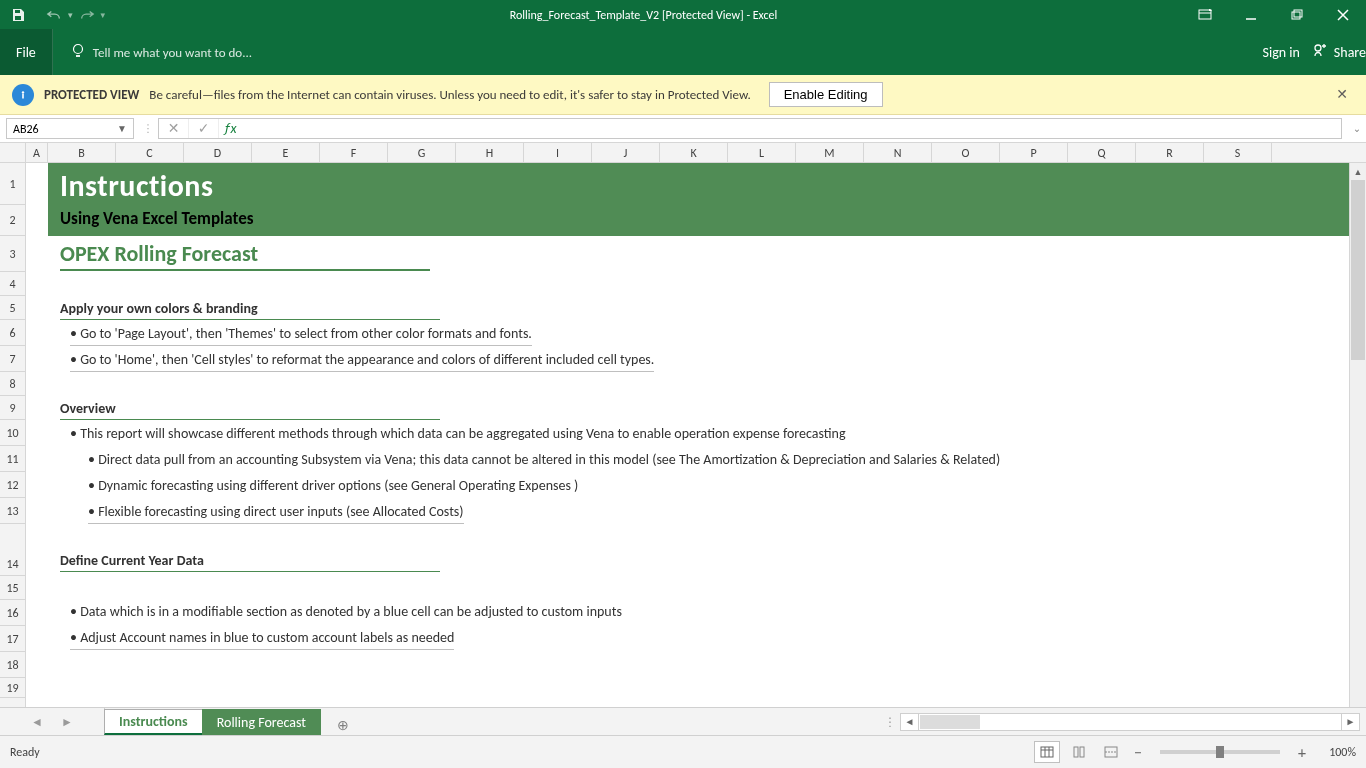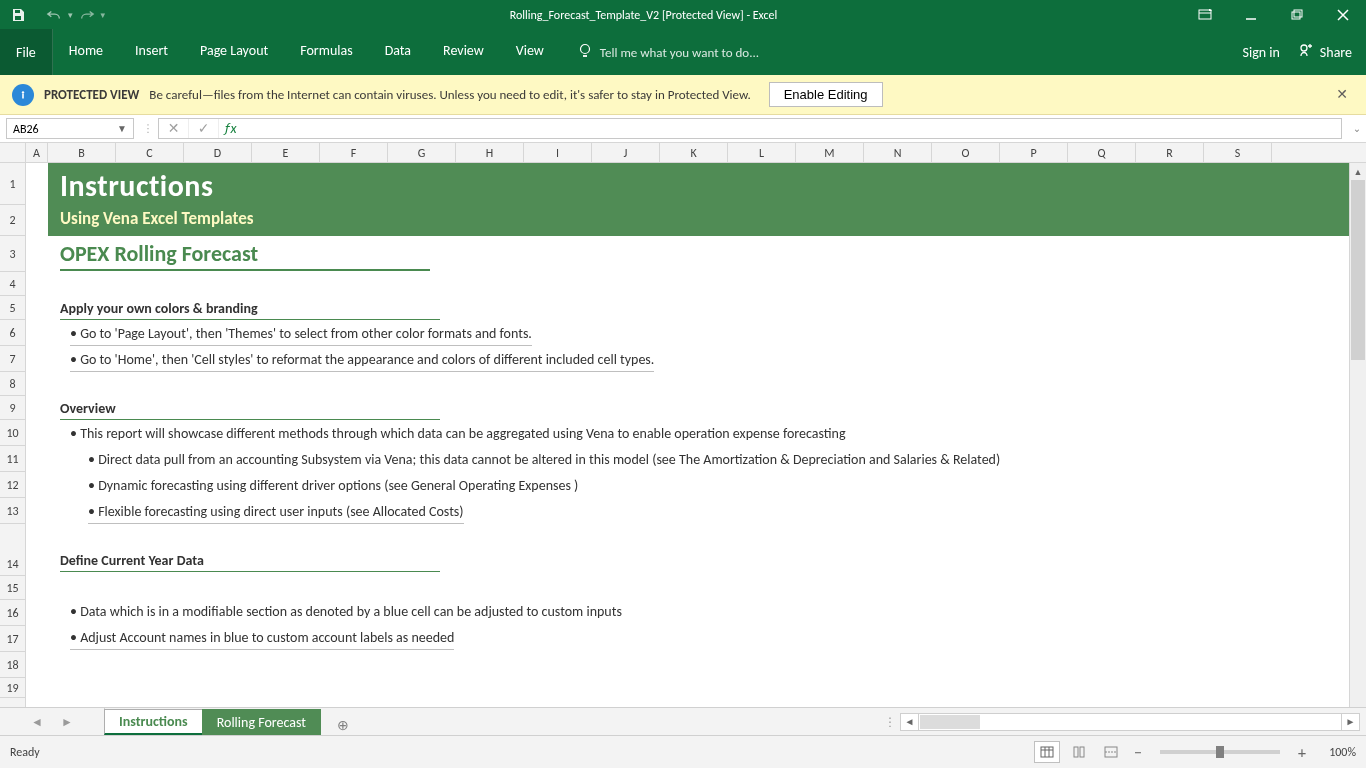--- a/index.html
+++ b/index.html
@@ -12,21 +12,21 @@
 .tb-center { flex: 1; text-align: center; font-size: 12px; }
 .tb-right { display: flex; align-items: center; }
 .win-btn { width: 46px; height: 29px; display: inline-flex; align-items: center; justify-content: center; color: #fff; }
 
 
 .ribbon { height: 46px; background: #0d6e3c; display: flex; align-items: stretch; color: #fff; font-size: 14px; }
 .ribbon .file-tab { background: #0b5a32; padding: 0 16px; display: flex; align-items: center; border-right: 1px solid rgba(255,255,255,.15); }
 .ribbon .tabs { display: flex; align-items: stretch; }
 .ribbon .tab { padding: 0 16px; display: flex; align-items: center; border-bottom: 3px solid transparent; }
 .ribbon .tell { display: flex; align-items: center; color: rgba(255,255,255,.85); padding-left: 18px; font-size: 13px; gap: 8px; }
-.ribbon .right { margin-left: auto; display: flex; align-items: center; gap: 18px; padding-right: 14px; }
+.ribbon .right { margin-left: auto; display: flex; align-items: center; gap: 12px; }
 .ribbon .right span { font-size: 14px; }
 .ribbon .share { display: flex; align-items: center; gap: 6px; }
 
 
 .msgbar { height: 40px; background: #fef9c3; border-bottom: 1px solid #e6dca0; display: flex; align-items: center; padding: 0 12px; font-size: 13px; color: #3b3a39; }
 .msgbar .shield { width: 22px; height: 22px; border-radius: 50%; background: #2b88d8; display: flex; align-items: center; justify-content: center; margin-right: 10px; }
 .msgbar .title { font-weight: 600; margin-right: 10px; }
 .msgbar .msg { flex: none; }
 .msgbar .btn { margin-left: 18px; background: #fff; border: 1px solid #bdbdbd; padding: 4px 14px; font-size: 13px; }
 .msgbar .close { margin-left: auto; font-size: 14px; color: #605e5c; padding: 0 6px; }
@@ -47,21 +47,21 @@
 .colhdr { border-right: 1px solid #d6d6d6; display: flex; align-items: center; justify-content: center; font-size: 12px; color: #444; }
 .grid { flex: 1; display: flex; overflow: hidden; }
 .rowhdrs { width: 26px; background: #f3f3f3; border-right: 1px solid #d6d6d6; }
 .rowhdr { border-bottom: 1px solid #d6d6d6; display: flex; align-items: center; justify-content: center; font-size: 12px; color: #444; }
 .cells { flex: 1; position: relative; background: #fff; } 
 .content-row { position: absolute; left: 0; right: 0; }
 
 
 .hdr-green { background: #508c55; }
 .instr-title { font-size: 30px; font-weight: 700; color: #fff; padding-left: 12px; letter-spacing: .5px; font-family: "Segoe UI Semibold", Calibri, Arial, sans-serif; }
-.instr-sub { font-size: 17px; color: #fef9c3; padding-left: 12px; font-weight: 600; }
+.instr-sub { font-size: 17px; color: #000000; padding-left: 12px; font-weight: 600; }
 .opex { font-size: 22px; color: #4a8a50; font-weight: 700; padding-left: 0; border-bottom: 2px solid #4a8a50; display: inline-block; padding-bottom: 2px; margin-left: 0; }
 .sec-head { font-weight: 700; color: #333; font-size: 14px; border-bottom: 1px solid #4a8a50; display: inline-block; padding-bottom: 2px; }
 .body-line { color: #333; font-size: 14px; border-bottom: 1px solid #bfbfbf; display: inline-block; padding-bottom: 3px; }
 .body-line.noline { border-bottom: none; }
 
 
 .sheetbar { height: 28px; border-top: 1px solid #d0d0d0; background: #f3f3f3; display: flex; align-items: stretch; position: absolute; bottom: 33px; left: 0; right: 0; }
 .sheetbar .nav { width: 105px; display: flex; align-items: center; justify-content: center; gap: 18px; color: #9a9a9a; font-size: 12px; border-right: 1px solid #d0d0d0; }
 .sheetbar .tabs { display: flex; align-items: flex-end; }
 .sheetbar .stab { padding: 0 14px; height: 26px; display: flex; align-items: center; font-size: 14px; border: 1px solid #aeaeae; background: #fff; margin-left: -1px; position: relative; }
@@ -139,29 +139,20 @@
     <span class="win-btn">
         <svg width="12" height="12">
           <path d="M1 1l10 10M11 1L1 11" stroke="#fff" stroke-width="1.5"></path>
         </svg>
       </span>
   </div>
 </div>
 
 <div class="ribbon">
   <div class="file-tab">File</div>
-  <div class="tabs" id="ribbon-tabs">
-      <div class="tab">Home</div>
-      <div class="tab">Insert</div>
-      <div class="tab">Page Layout</div>
-      <div class="tab">Formulas</div>
-      <div class="tab">Data</div>
-      <div class="tab">Review</div>
-      <div class="tab">View</div>
-    </div>
   <div class="tell">
     <span><svg width="14" height="16" viewBox="0 0 14 16">
           <circle cx="7" cy="6" r="4.5" fill="none" stroke="#fff" stroke-width="1.2"></circle>
           <path d="M5 12h4v2H5z" fill="#fff" opacity=".9"></path>
         </svg></span>
     <span>Tell me what you want to do...</span>
   </div>
   <div class="right">
     <span>Sign in</span>
     <span class="share">

